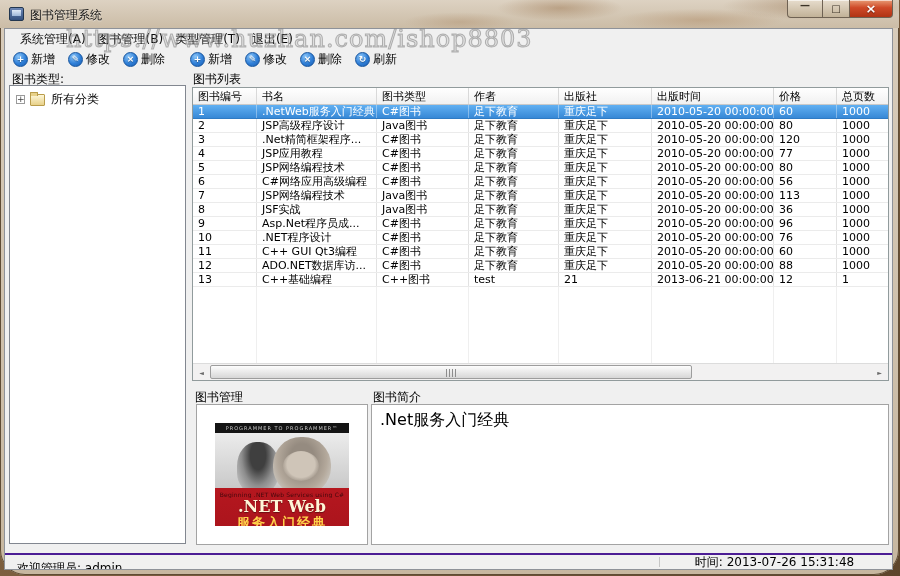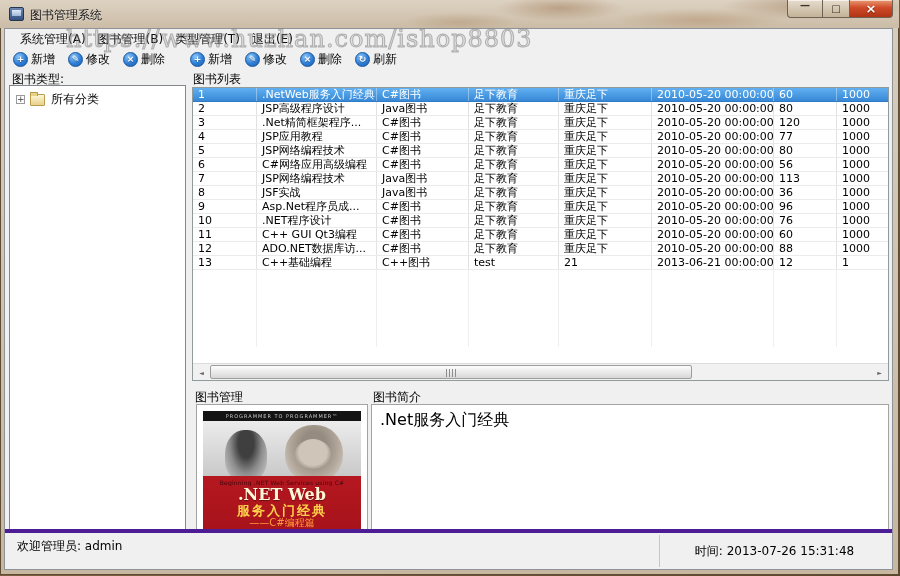--- a/index.html
+++ b/index.html
@@ -4,21 +4,21 @@
 <style>
   * { margin:0; padding:0; box-sizing:border-box; }
   html,body { width:900px; height:576px; overflow:hidden; }
   body { font-family:"DejaVu Sans", sans-serif; font-size:12px; color:#000; }
 
   .desktop { position:absolute; inset:0; width:900px; height:576px;
     background:linear-gradient(135deg,#8a6c49 0%,#75583a 60%,#5d452c 100%); }
 
   .window { position:absolute; left:0; top:0; right:1px; bottom:1px;
     background:linear-gradient(#d9cdbc,#c7b7a0);
-    box-shadow:inset 0 0 0 1px #5f4c35; }
+    box-shadow:inset 0 0 0 1px #5f4c35;border-radius:25px; }
 
   
   .titlebar { position:absolute; left:0; top:0; right:0; height:28px;
     background:linear-gradient(#ddd2c2,#cbbca6);
     overflow:hidden; }
   .titlebar .blobs { position:absolute; inset:0;
     background:
       radial-gradient(ellipse 90px 18px at 560px 8px, rgba(150,110,70,.45), transparent 70%),
       radial-gradient(ellipse 120px 16px at 700px 20px, rgba(170,130,90,.40), transparent 70%),
       radial-gradient(ellipse 80px 14px at 460px 22px, rgba(160,120,80,.30), transparent 70%),
@@ -96,21 +96,21 @@
   .hs-btn { position:absolute; top:0; width:17px; height:16px; color:#6a6a6a; font-size:6px;
     display:flex; align-items:center; justify-content:center; background:#f2f1f1; }
   .hs-btn.left { left:0; } .hs-btn.right { right:0; }
   .hs-thumb { position:absolute; left:17px; top:1px; width:482px; height:14px; border-radius:2px;
     background:linear-gradient(#fdfdfd,#d7d7d7); border:1px solid #9d9d9d; }
   .grip { position:absolute; left:50%; top:3px; margin-left:-5px; width:10px; height:8px;
     background:repeating-linear-gradient(90deg,#8d8d8d 0 1px,transparent 1px 3px); }
 
   
   .cover-panel { position:absolute; left:191px; top:375px; width:172px; height:141px;
-    background:#fff; border:1px solid #a3a3a3; padding:6px; }
+    background:#fff; border:1px solid #a3a3a3; padding:18px; }
   .cover { position:relative; width:100%; height:100%; overflow:hidden; }
   .cover-top { height:10px; background:#141414; color:#c9c9c9; font-size:5px; line-height:10px;
     text-align:center; letter-spacing:1px; overflow:hidden; white-space:nowrap; }
   .cover-photo { position:relative; height:55px; overflow:hidden;
     background:linear-gradient(#ececec,#c9c9c9); }
   .head1 { position:absolute; left:22px; top:9px; width:42px; height:52px; border-radius:46% 46% 42% 42%;
     background:radial-gradient(ellipse at 50% 26%, #3f3f3f 0 26%, #8d8d8d 55%, #bdbdbd 85%); }
   .head1::after { content:""; position:absolute; left:-12px; bottom:-12px; width:66px; height:18px;
     background:#2d2d2d; border-radius:50% 50% 0 0; }
   .head2 { position:absolute; right:18px; top:4px; width:58px; height:58px; border-radius:48%;
@@ -130,22 +130,22 @@
   .logo-circle { width:10px; height:10px; border-radius:50%; border:1px solid #e8d8b8;
     background:radial-gradient(circle,#8c0d12 40%,#5f0406); margin-right:3px; }
   .logo-bar { width:30px; height:3px; background:#7a0b10; }
 
   
   .intro-panel { position:absolute; left:366px; top:375px; width:518px; height:141px;
     background:#fff; border:1px solid #a3a3a3; padding:5px 8px; }
   .intro-text { font-size:16px; color:#000; }
 
   
-  .statusbar { position:absolute; left:0; right:0; bottom:0; height:40px; background:#f0f0f0;
-    border-top:4px solid #4c1d95;margin-top:6px; }
+  .statusbar { position:absolute; left:0; right:0; bottom:0; height:16px; background:#f0f0f0;
+    border-top:2px solid #4c1d95;margin-top:6px; }
   .status-left { position:absolute; left:12px; top:5px; font-size:12px; }
   .status-right { position:absolute; left:654px; right:3px; top:2px; bottom:2px;
     border-left:1px solid #c6c6c6; display:flex; align-items:center; justify-content:center;
     font-size:12px; }
 
   
   .watermark { position:absolute; left:66px; top:25px; z-index:50; pointer-events:none;
     font-family:"DejaVu Serif", serif; font-size:24px; letter-spacing:1px;
     color:rgba(135,135,135,.16); -webkit-text-stroke:1px rgba(125,125,125,.55); white-space:nowrap; }
 </style>
@@ -221,20 +221,30 @@
 
       <div class="tree">
         <div class="tree-node">
           <span class="expander">+</span>
           <span class="folder"></span>
           <span class="node-label">所有分类</span>
         </div>
       </div>
 
       <div class="datagrid">
+        <div class="grid-header" id="grid-header">
+            <div class="grid-hcell" style="width: 64px;">图书编号</div>
+            <div class="grid-hcell" style="width: 120px;">书名</div>
+            <div class="grid-hcell" style="width: 92px;">图书类型</div>
+            <div class="grid-hcell" style="width: 90px;">作者</div>
+            <div class="grid-hcell" style="width: 93px;">出版社</div>
+            <div class="grid-hcell" style="width: 122px;">出版时间</div>
+            <div class="grid-hcell" style="width: 63px;">价格</div>
+            <div class="grid-hcell" style="width: 53px;">总页数</div>
+          </div>
         <div id="grid-body">
             <div class="grid-row selected">
               <div class="grid-cell" style="width: 64px;">1</div>
               <div class="grid-cell" style="width: 120px;">.NetWeb服务入门经典</div>
               <div class="grid-cell" style="width: 92px;">C#图书</div>
               <div class="grid-cell" style="width: 90px;">足下教育</div>
               <div class="grid-cell" style="width: 93px;">重庆足下</div>
               <div class="grid-cell" style="width: 122px;">2010-05-20 00:00:00</div>
               <div class="grid-cell" style="width: 63px;">60</div>
               <div class="grid-cell" style="width: 53px;">1000</div>

